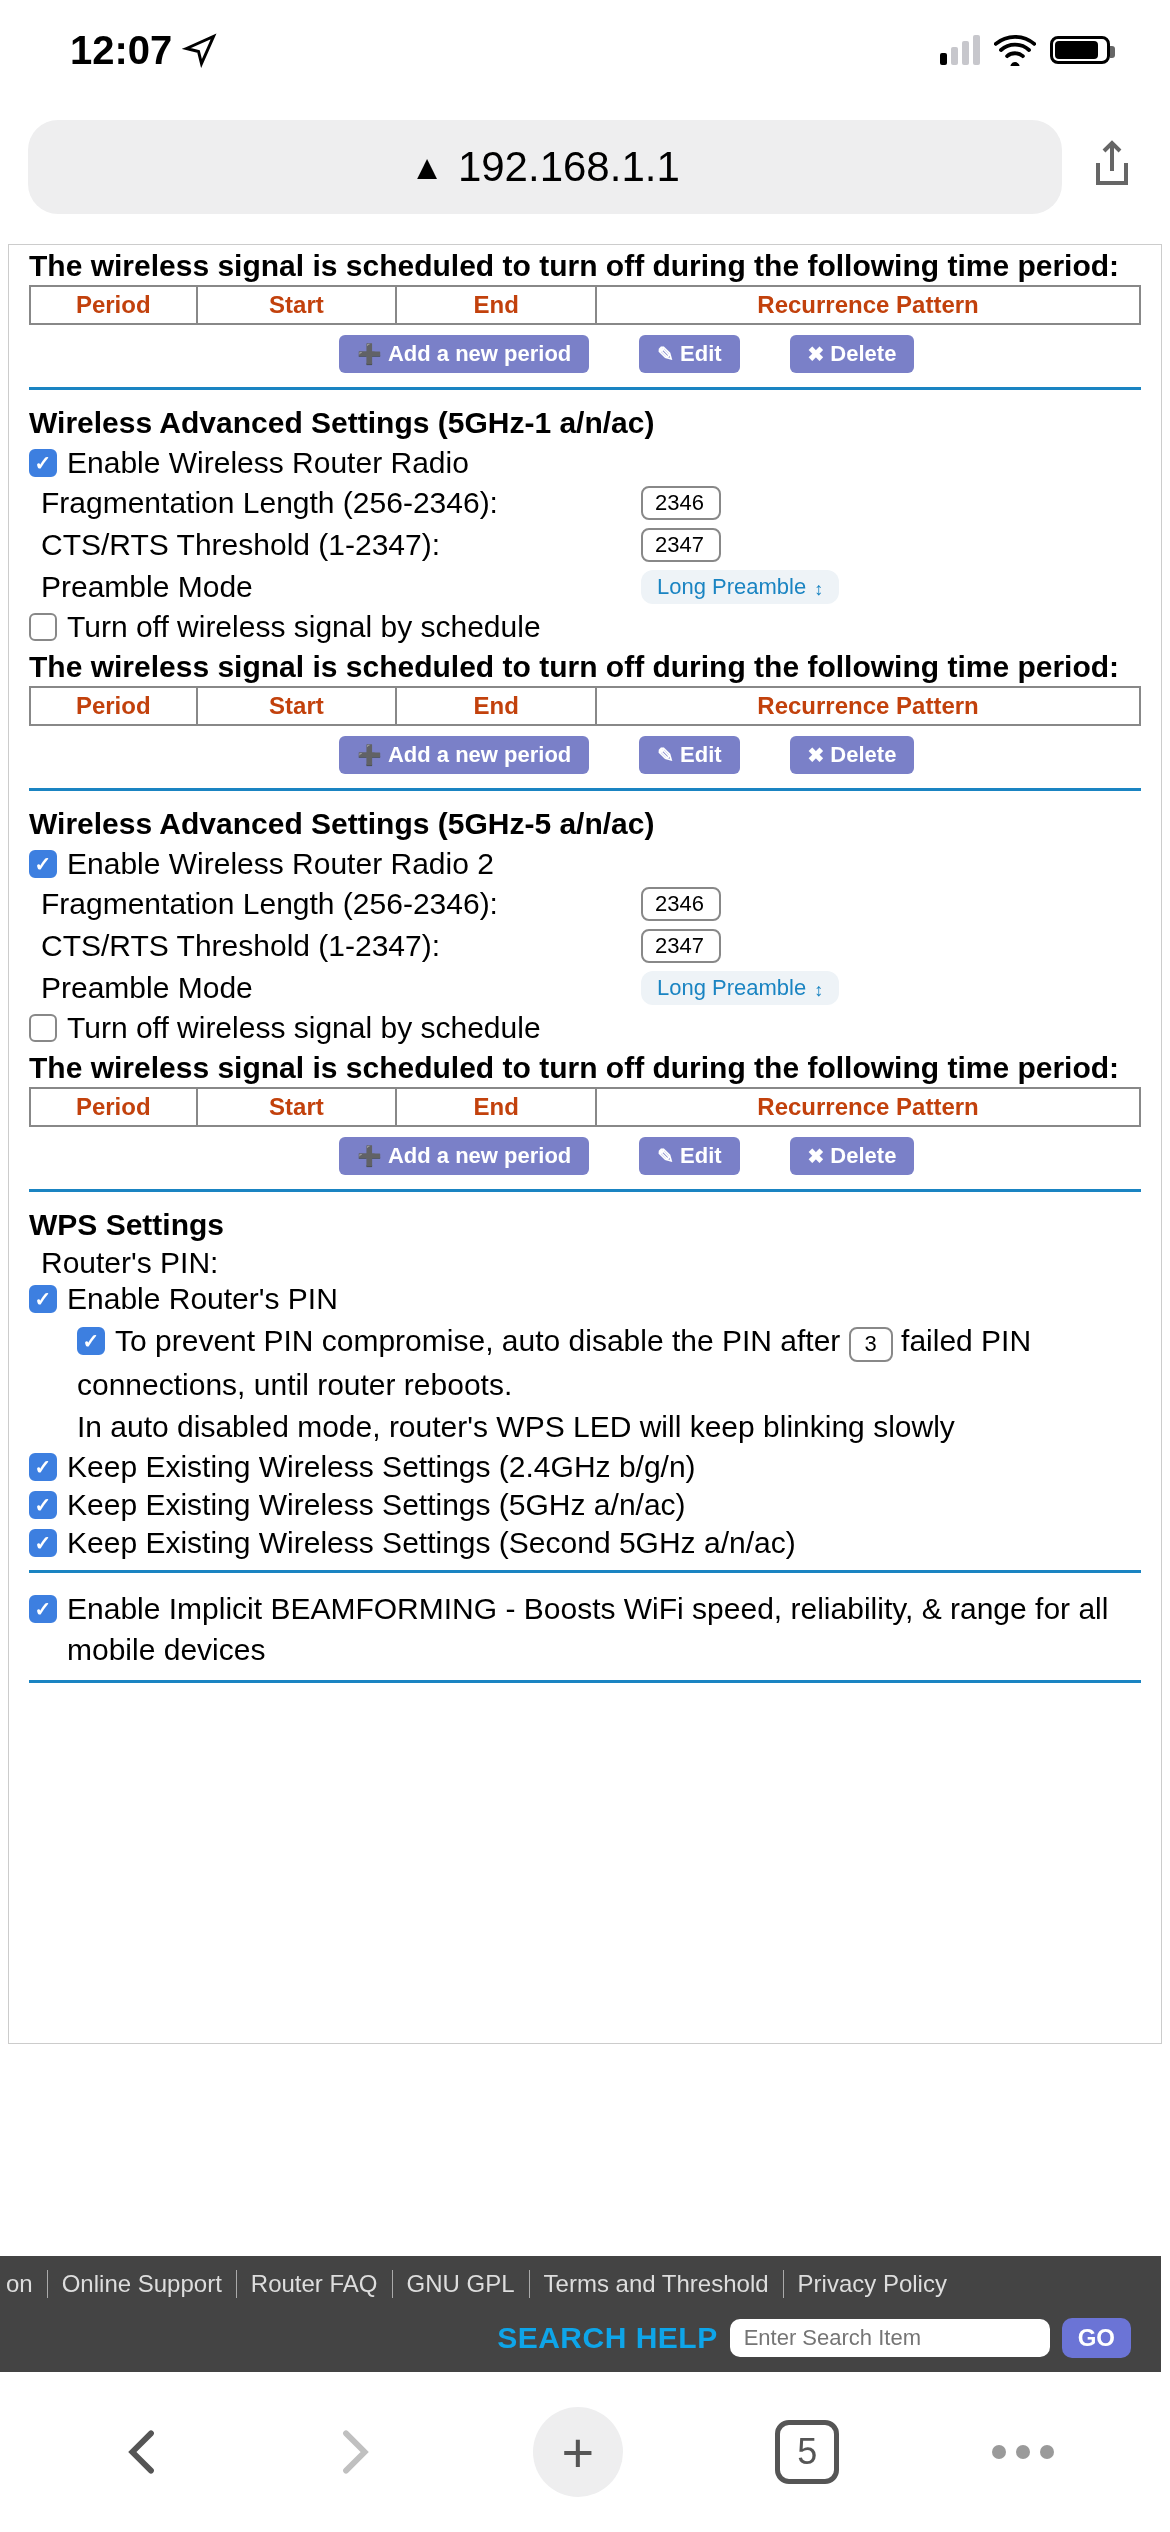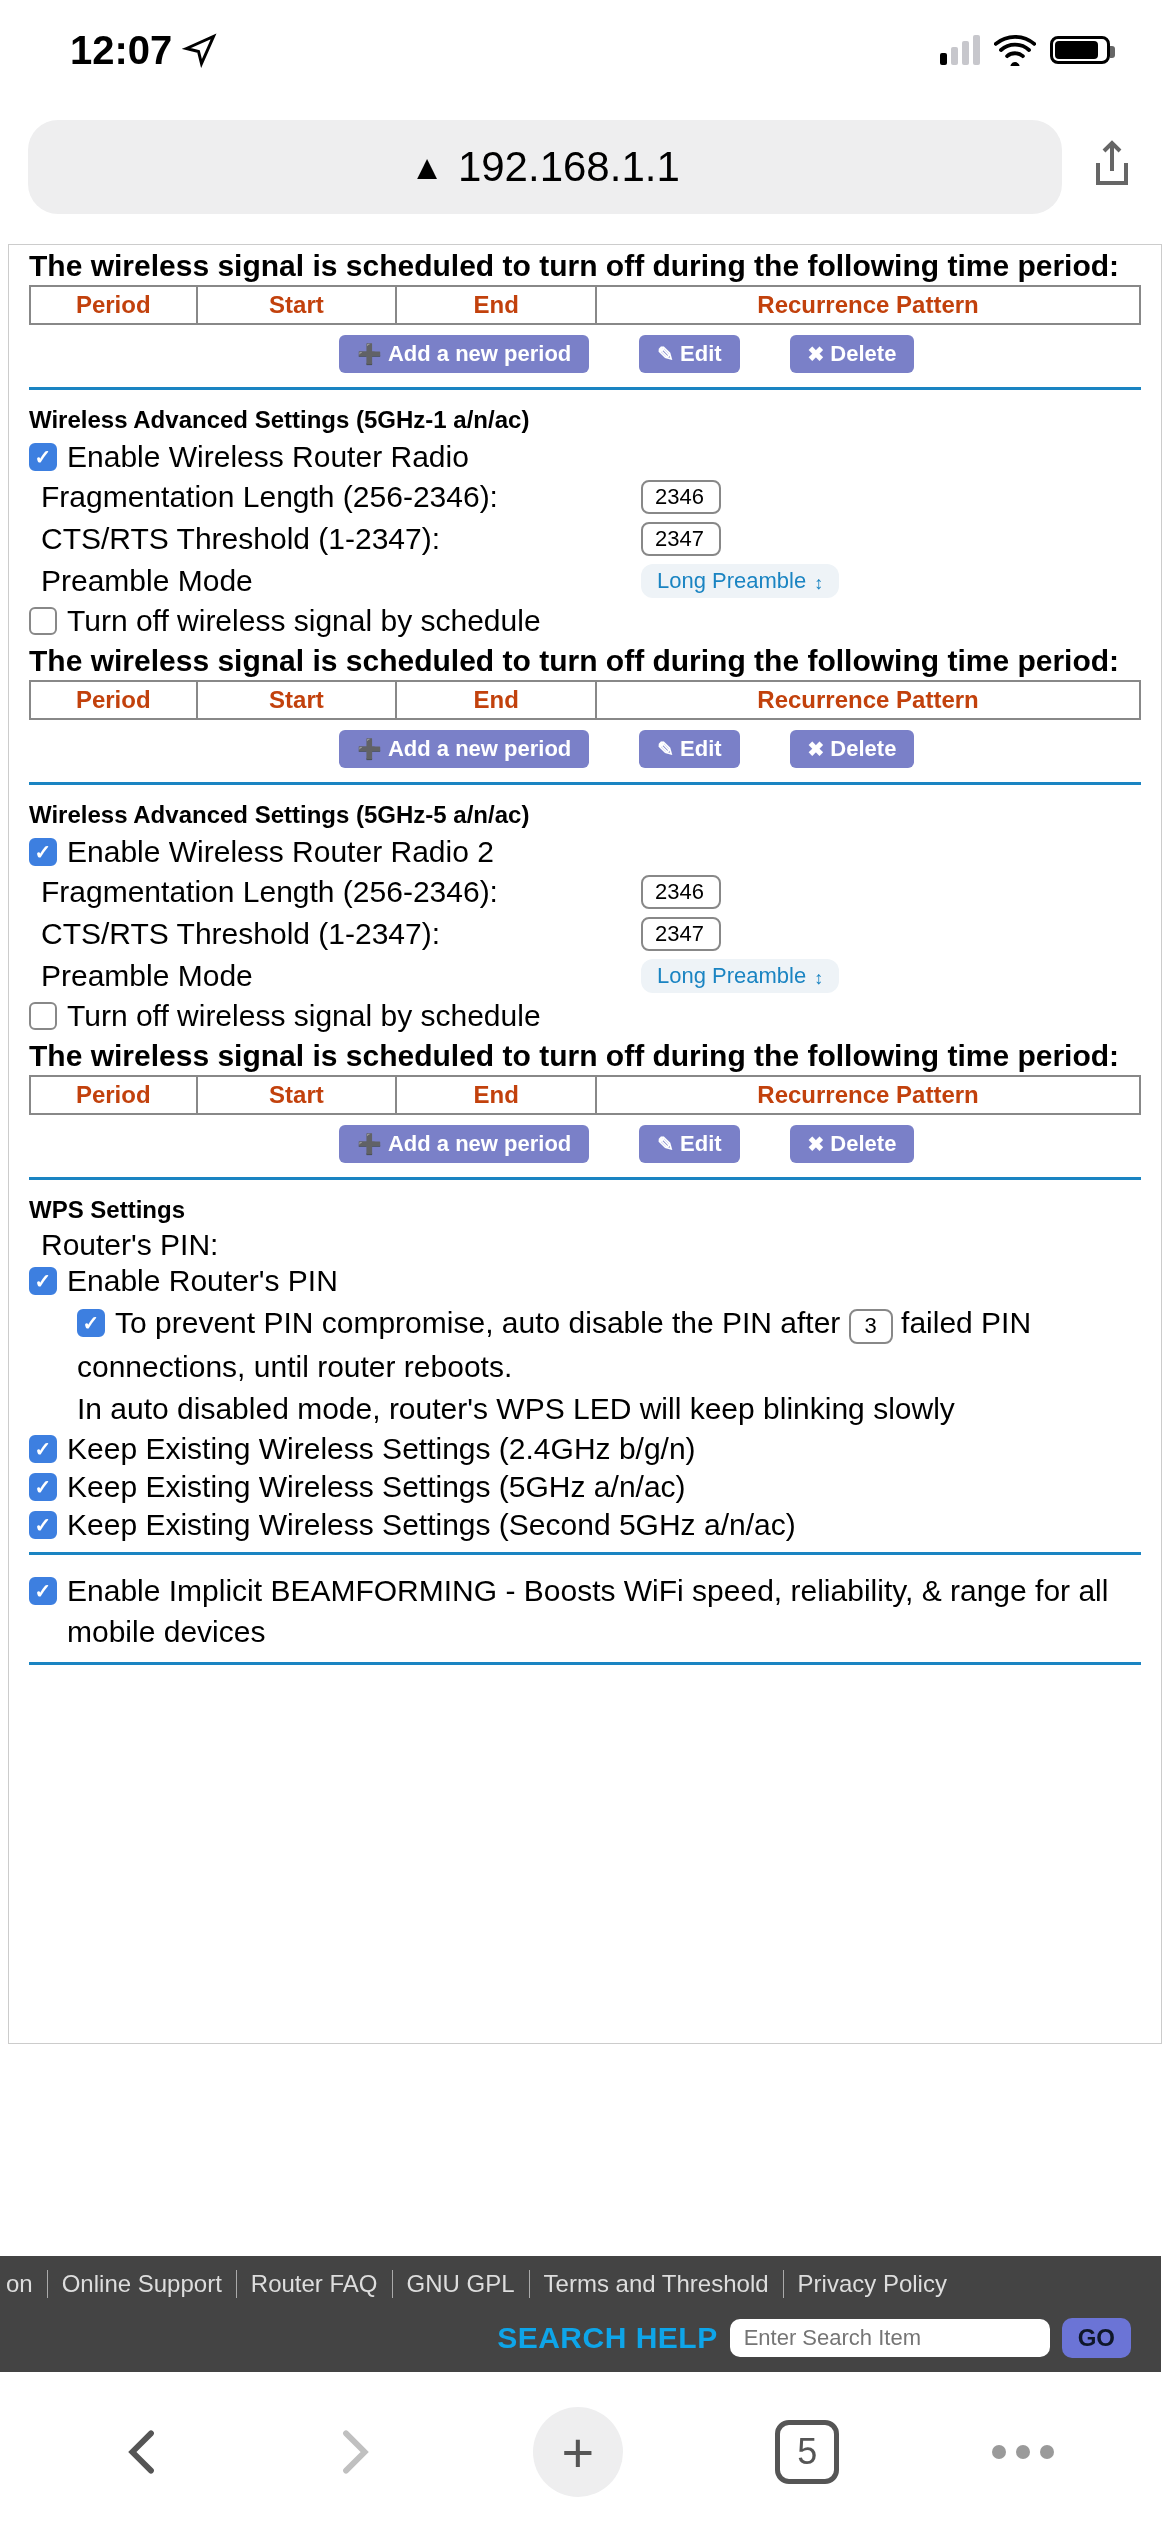--- a/index.html
+++ b/index.html
@@ -30,21 +30,21 @@
   
   table.sched { width: 100%; border-collapse: collapse; }
   table.sched th { border: 2px solid #888; font-size: 24px; font-weight: 700; color: #c2410c; padding: 4px; text-align: center; background:#fff;}
   
   .btn-row { display:flex; gap: 50px; justify-content:flex-start; padding: 10px 0 14px 310px; }
   .pbtn { background: #7a80c8; color:#fff; font-size: 22px; font-weight:700; border:none; border-radius: 6px; padding: 6px 18px; display:flex; align-items:center; gap:6px;}
   .pbtn .ic { font-size: 20px; }
   
   .hr { border-bottom: 3px solid #1a84c2; margin: 0 0 14px; }
   
-  .sect-title { font-weight: 700; font-size: 24px; padding: 2px 0 4px;}
+  .sect-title { font-weight: 700; font-size: 30px; padding: 2px 0 4px;}
   
   .chk-row { display:flex; align-items:center; gap: 10px; padding: 2px 0; font-size: 30px;}
   .chk { width: 28px; height: 28px; border: 2px solid #397fd2; border-radius: 6px; display:inline-flex; align-items:center; justify-content:center; background:#fff; flex-shrink:0;}
   .chk.on { background: #3d7fe0; border-color:#3d7fe0; color:#fff; font-size:20px; font-weight:700;}
   .chk.off { border-color: #888; }
   
   .field-row { display:flex; align-items:center; padding: 4px 0 4px 12px; font-size: 30px;}
   .field-row .label { width: 600px; }
   .txt-in { border: 2px solid #888; border-radius: 8px; padding: 2px 12px; font-size: 22px; width: 80px; text-align:left;}
   .sel { background: #eef3f7; border: none; border-radius: 12px; padding: 4px 16px; font-size: 22px; color:#1a84c2; display:inline-flex; align-items:flex-end; gap:8px;}
@@ -54,21 +54,21 @@
   .inline-in { border: 2px solid #888; border-radius: 8px; padding: 0 10px; font-size: 22px; width: 44px; display:inline-block; text-align:center;}
   
   
   .dark-footer { background:#444; color:#eaeaea; font-size: 24px; padding: 14px 0 14px 0;}
   .footer-links { display:flex; gap:0; font-size: 24px; color:#ddd; padding: 0 0 20px 0; margin-left:-8px;}
   .footer-links span { padding: 0 14px; border-right: 1px solid #aaa;}
   .footer-links span:last-child { border-right:none;}
   .search-row { display:flex; align-items:center; justify-content:flex-end; gap: 12px; padding: 0 30px 0 0;}
   .search-lbl { font-weight:700; font-size: 30px; letter-spacing:0.5px; color:#0ea5e9;}
   .search-in { background:#fff; border-radius: 10px; border:none; font-size: 22px; padding: 6px 14px; width: 320px; color:#888;}
-  .go-btn { background:#6b74d6; color:#0f172a; border:none; border-radius: 10px; font-size: 24px; font-weight:700; padding: 6px 16px;}
+  .go-btn { background:#6b74d6; color:#ffffff; border:none; border-radius: 10px; font-size: 24px; font-weight:700; padding: 6px 16px;}
 
   
   .bottom-nav { height: 160px; display:flex; align-items:center; justify-content:space-around; padding: 0 40px;}
   .nav-btn { color:#555; display:flex; align-items:center; justify-content:center;}
   .nav-btn.disabled { color:#c0c0c0;}
   .plus-circle { width: 90px; height: 90px; border-radius: 50%; background:#eeeeef; display:flex; align-items:center; justify-content:center; font-size: 56px; color:#555; font-weight:300;}
   .tab-count { width: 64px; height: 64px; border: 5px solid #555; border-radius: 14px; display:flex; align-items:center; justify-content:center; font-size: 36px; font-weight:500; color:#555;}
   .dots { display:flex; gap:10px;}
   .dots span { width:14px; height:14px; border-radius:50%; background:#9a9a9a;}
 </style>

